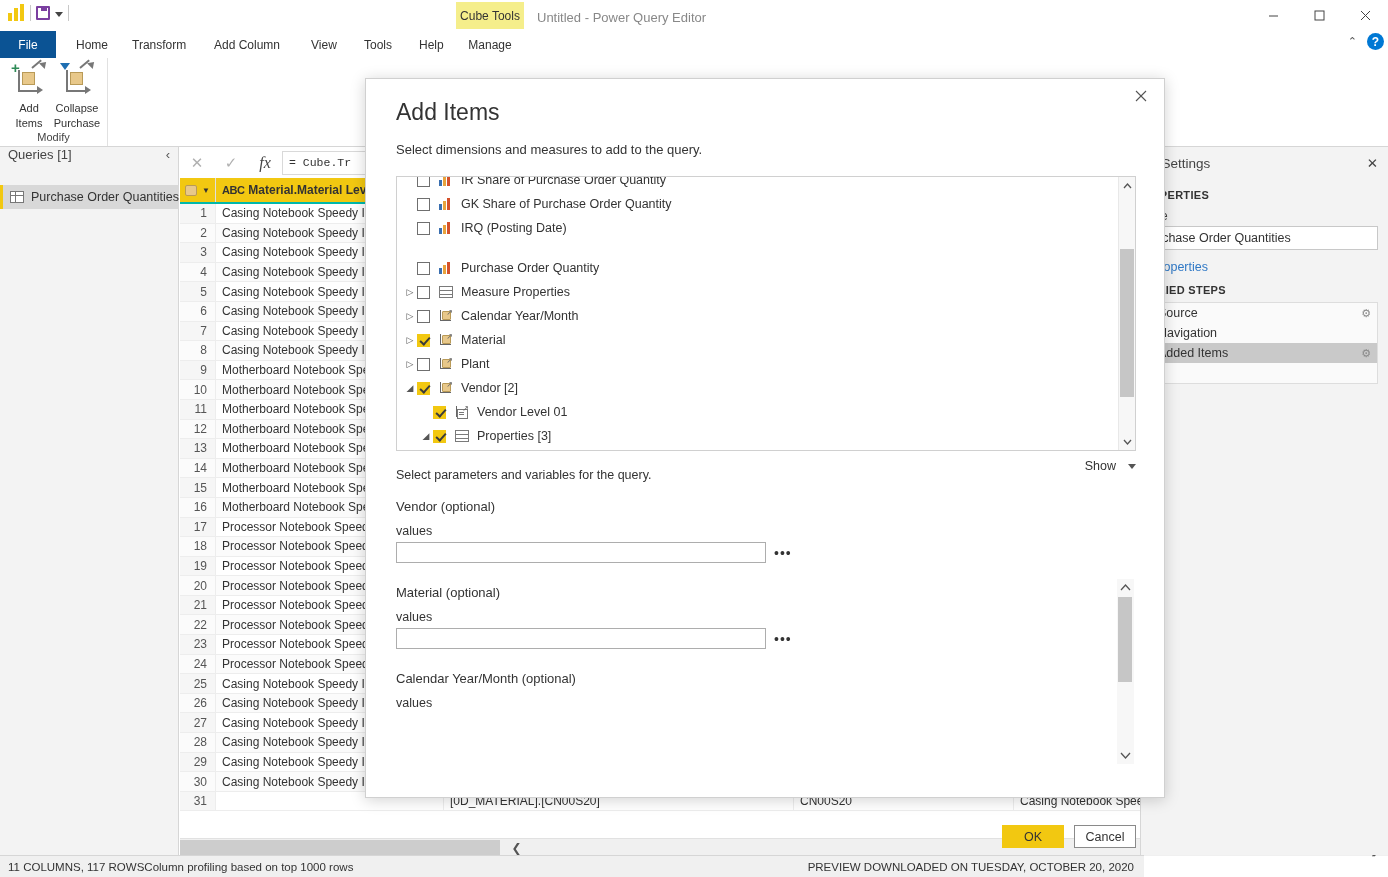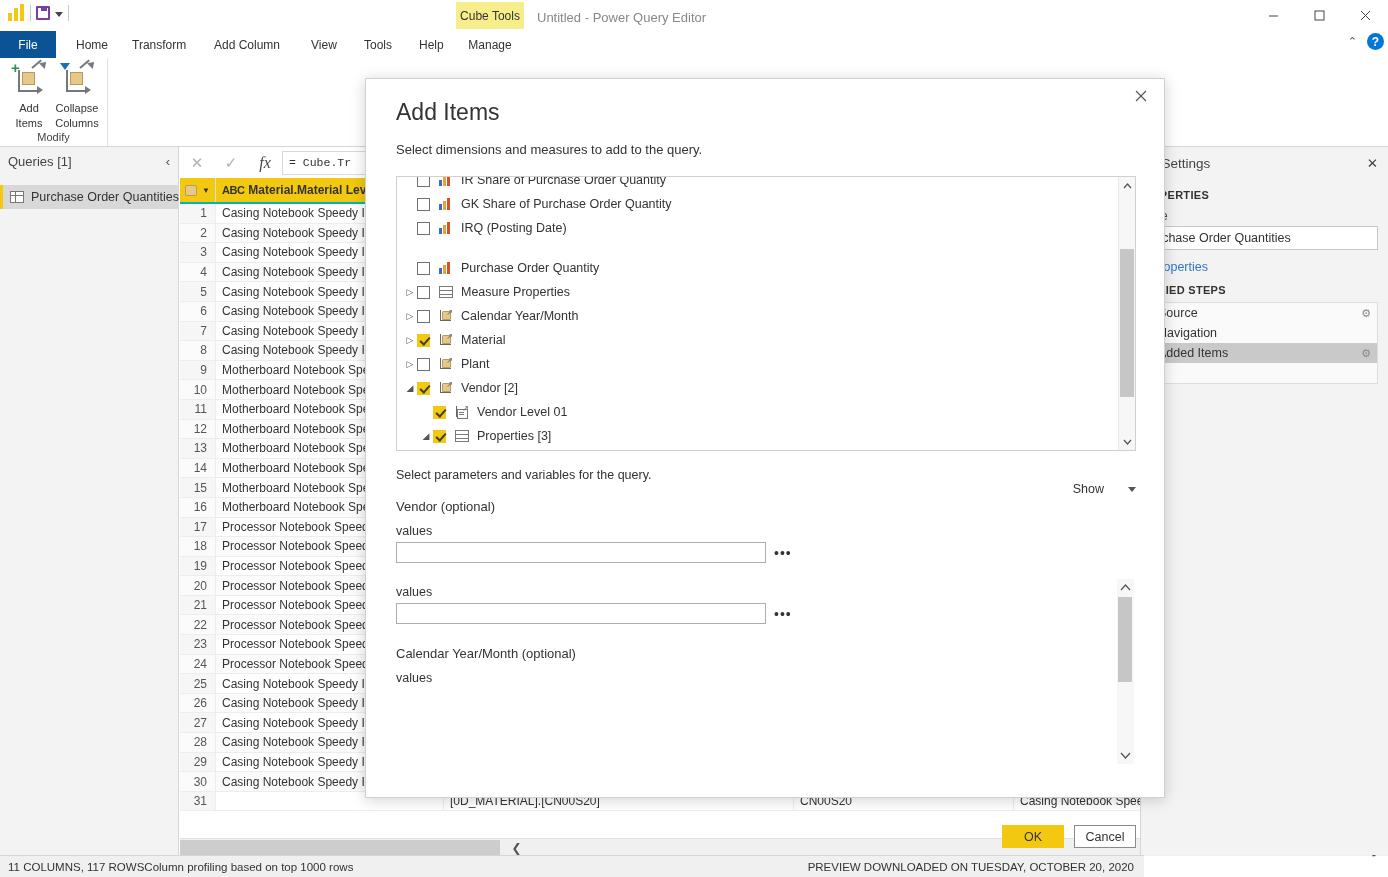--- a/index.html
+++ b/index.html
@@ -118,21 +118,21 @@
   .down-badge { position: absolute; left: 3px; top: 1px; width: 0; height: 0;
      border-left: 5px solid transparent; border-right: 5px solid transparent; border-top: 7px solid #1f6fb2; }
 
   
   .queries-pane {
     position: absolute; left: 0; top: 147px; width: 179px; height: 708px;
     background: #f3f3f3; border-right: 1px solid #d6d6d6; box-sizing: border-box;
   }
   .queries-head {
     position: absolute; left: 0; top: 0; width: 100%; height: 28px;
-    display: flex; align-items: center; padding: 0 8px; box-sizing: border-box;
+    display: flex; padding: 0 8px; box-sizing: border-box;
     justify-content: space-between; font-size: 13px; color: #444;
   }
   .collapse-chev { color: #555; font-size: 13px; }
   .query-item {
     position: absolute; left: 0; top: 38px; width: 179px; height: 24px;
     display: flex; align-items: center; background: #d8d8d8;
     border-left: 3px solid #F2C811; box-sizing: border-box; padding-left: 7px; gap: 7px;
     font-size: 12.5px; color: #333;
   }
   .tbl-ico {
@@ -277,21 +277,21 @@
   .vscroll {
     position: absolute; right: 0; top: 0; width: 17px; height: 100%; background: #f7f7f7;
     border-left: 1px solid #e8e8e8; box-sizing: border-box;
   }
   .vs-up, .vs-dn { position: absolute; left: 0; width: 16px; height: 17px; display:flex;
                    align-items:center; justify-content:center; color:#666; font-size: 9px; }
   .vs-up { top: 0; } .vs-dn { bottom: 0; }
   .vs-thumb { position: absolute; left: 1px; width: 14px; background: #c6c6c6; }
 
   .show-row { position: absolute; right: 28px; top: 380px; font-size: 12.5px; color: #333;
-              display: flex; align-items: center; gap: 24px; margin-top: 23px;}
+              display: flex; align-items: center; gap: 12px;}
   .show-caret { width:0;height:0;border-left:4px solid transparent;border-right:4px solid transparent;border-top:5px solid #555;}
   .dlg-sub2 { position: absolute; left: 30px; top: 389px; font-size: 12.5px; color: #333; }
 
   .param-area {
     position: absolute; left: 30px; top: 420px; width: 740px; height: 272px; overflow: hidden;
   }
   .param-label { font-size: 13px; color: #333; }
   .param-values { font-size: 12.5px; color: #333; margin-top: 10px; }
   .param-input-row { display: flex; align-items: center; gap: 8px; margin-top: 4px; }
   .param-input { width: 370px; height: 21px; border: 1px solid #adadad; background: #fff; box-sizing: border-box; }
@@ -410,21 +410,21 @@
         <div class="cube-ico">
           <span class="down-badge"></span>
           <span class="axis-v"></span>
             <span class="axis-h"></span>
             <span class="arr1"></span>
           <span class="box"></span>
             <span class="diag"></span>
             <span class="diagarr"></span>
         </div>
         <div class="lbl">Collapse</div>
-        <div class="lbl">Columns</div>
+        <div class="lbl">Purchase</div>
       </div>
       <div class="rgroup-label">Modify</div>
     </div>
   </div>
 
   <div class="queries-pane">
     <div class="queries-head">
       <span>Queries [1]</span>
       <span class="collapse-chev">‹</span>
     </div>
@@ -895,20 +895,21 @@
     <div class="param-area">
       <div class="param-block">
         <div class="param-label">Vendor (optional)</div>
         <div class="param-values">values</div>
         <div class="param-input-row">
           <div class="param-input"></div>
           <div class="ellipsis-btn">•••</div>
         </div>
       </div>
       <div class="param-block">
+        <div class="param-label">Material (optional)</div>
         <div class="param-values">values</div>
         <div class="param-input-row">
           <div class="param-input"></div>
           <div class="ellipsis-btn">•••</div>
         </div>
       </div>
       <div class="param-block">
         <div class="param-label">Calendar Year/Month (optional)</div>
         <div class="param-values">values</div>
       </div>

